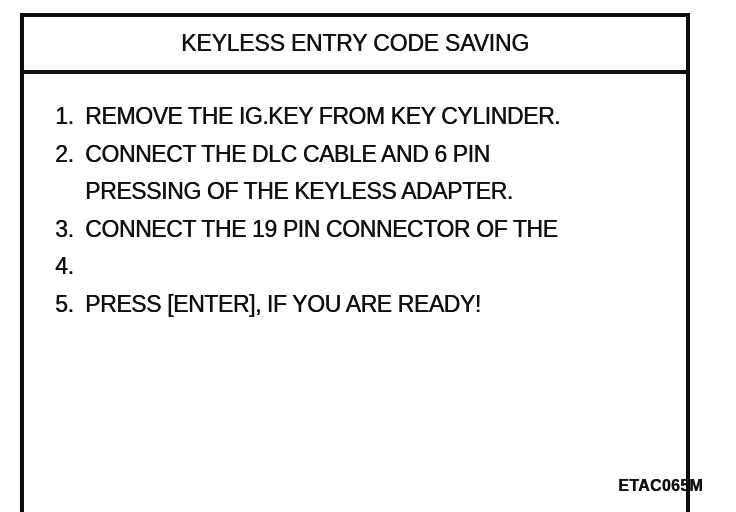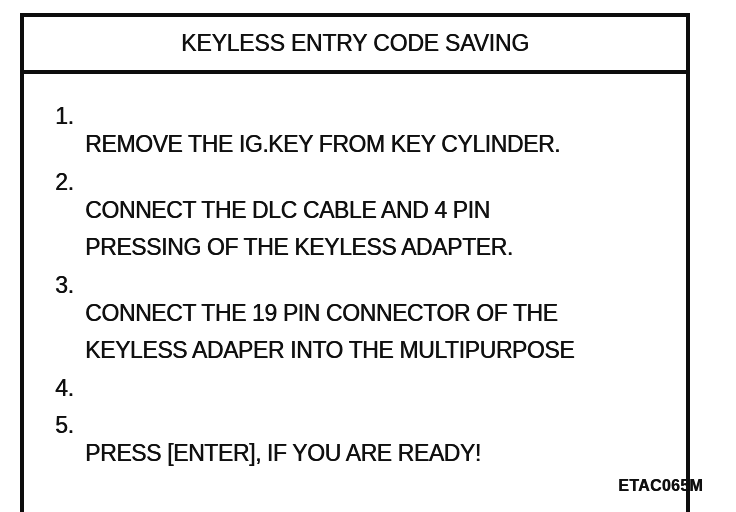--- a/index.html
+++ b/index.html
@@ -49,21 +49,20 @@
   .step {
     display: flex;
     align-items: flex-start;
   }
   .step-num {
     flex: 0 0 30px;
     width: 30px;
   }
   .step-lines {
     flex: 1;
-    margin-top: 28px;
   }
   .step-line {
     white-space: nowrap;
   }
   .figure-code {
     position: absolute;
     top: 477px;
     right: 33px;
     font-size: 16px;
     font-weight: bold;
@@ -85,30 +84,29 @@
     <div class="step">
       <span class="step-num">1.</span>
       <div class="step-lines">
         <div class="step-line">REMOVE THE IG.KEY FROM KEY CYLINDER.</div>
       </div>
     </div>
 
     <div class="step">
       <span class="step-num">2.</span>
       <div class="step-lines">
-        <div class="step-line">CONNECT THE DLC CABLE AND 4 PIN</div>
+        <div class="step-line">CONNECT THE DLC CABLE AND 6 PIN</div>
         <div class="step-line">PRESSING OF THE KEYLESS ADAPTER.</div>
       </div>
     </div>
 
     <div class="step">
       <span class="step-num">3.</span>
       <div class="step-lines">
         <div class="step-line">CONNECT THE 19 PIN CONNECTOR OF THE</div>
-        <div class="step-line">KEYLESS ADAPER INTO THE MULTIPURPOSE</div>
       </div>
     </div>
 
     <div class="step">
       <span class="step-num">4.</span>
       <div class="step-lines">
       </div>
     </div>
 
     <div class="step">

